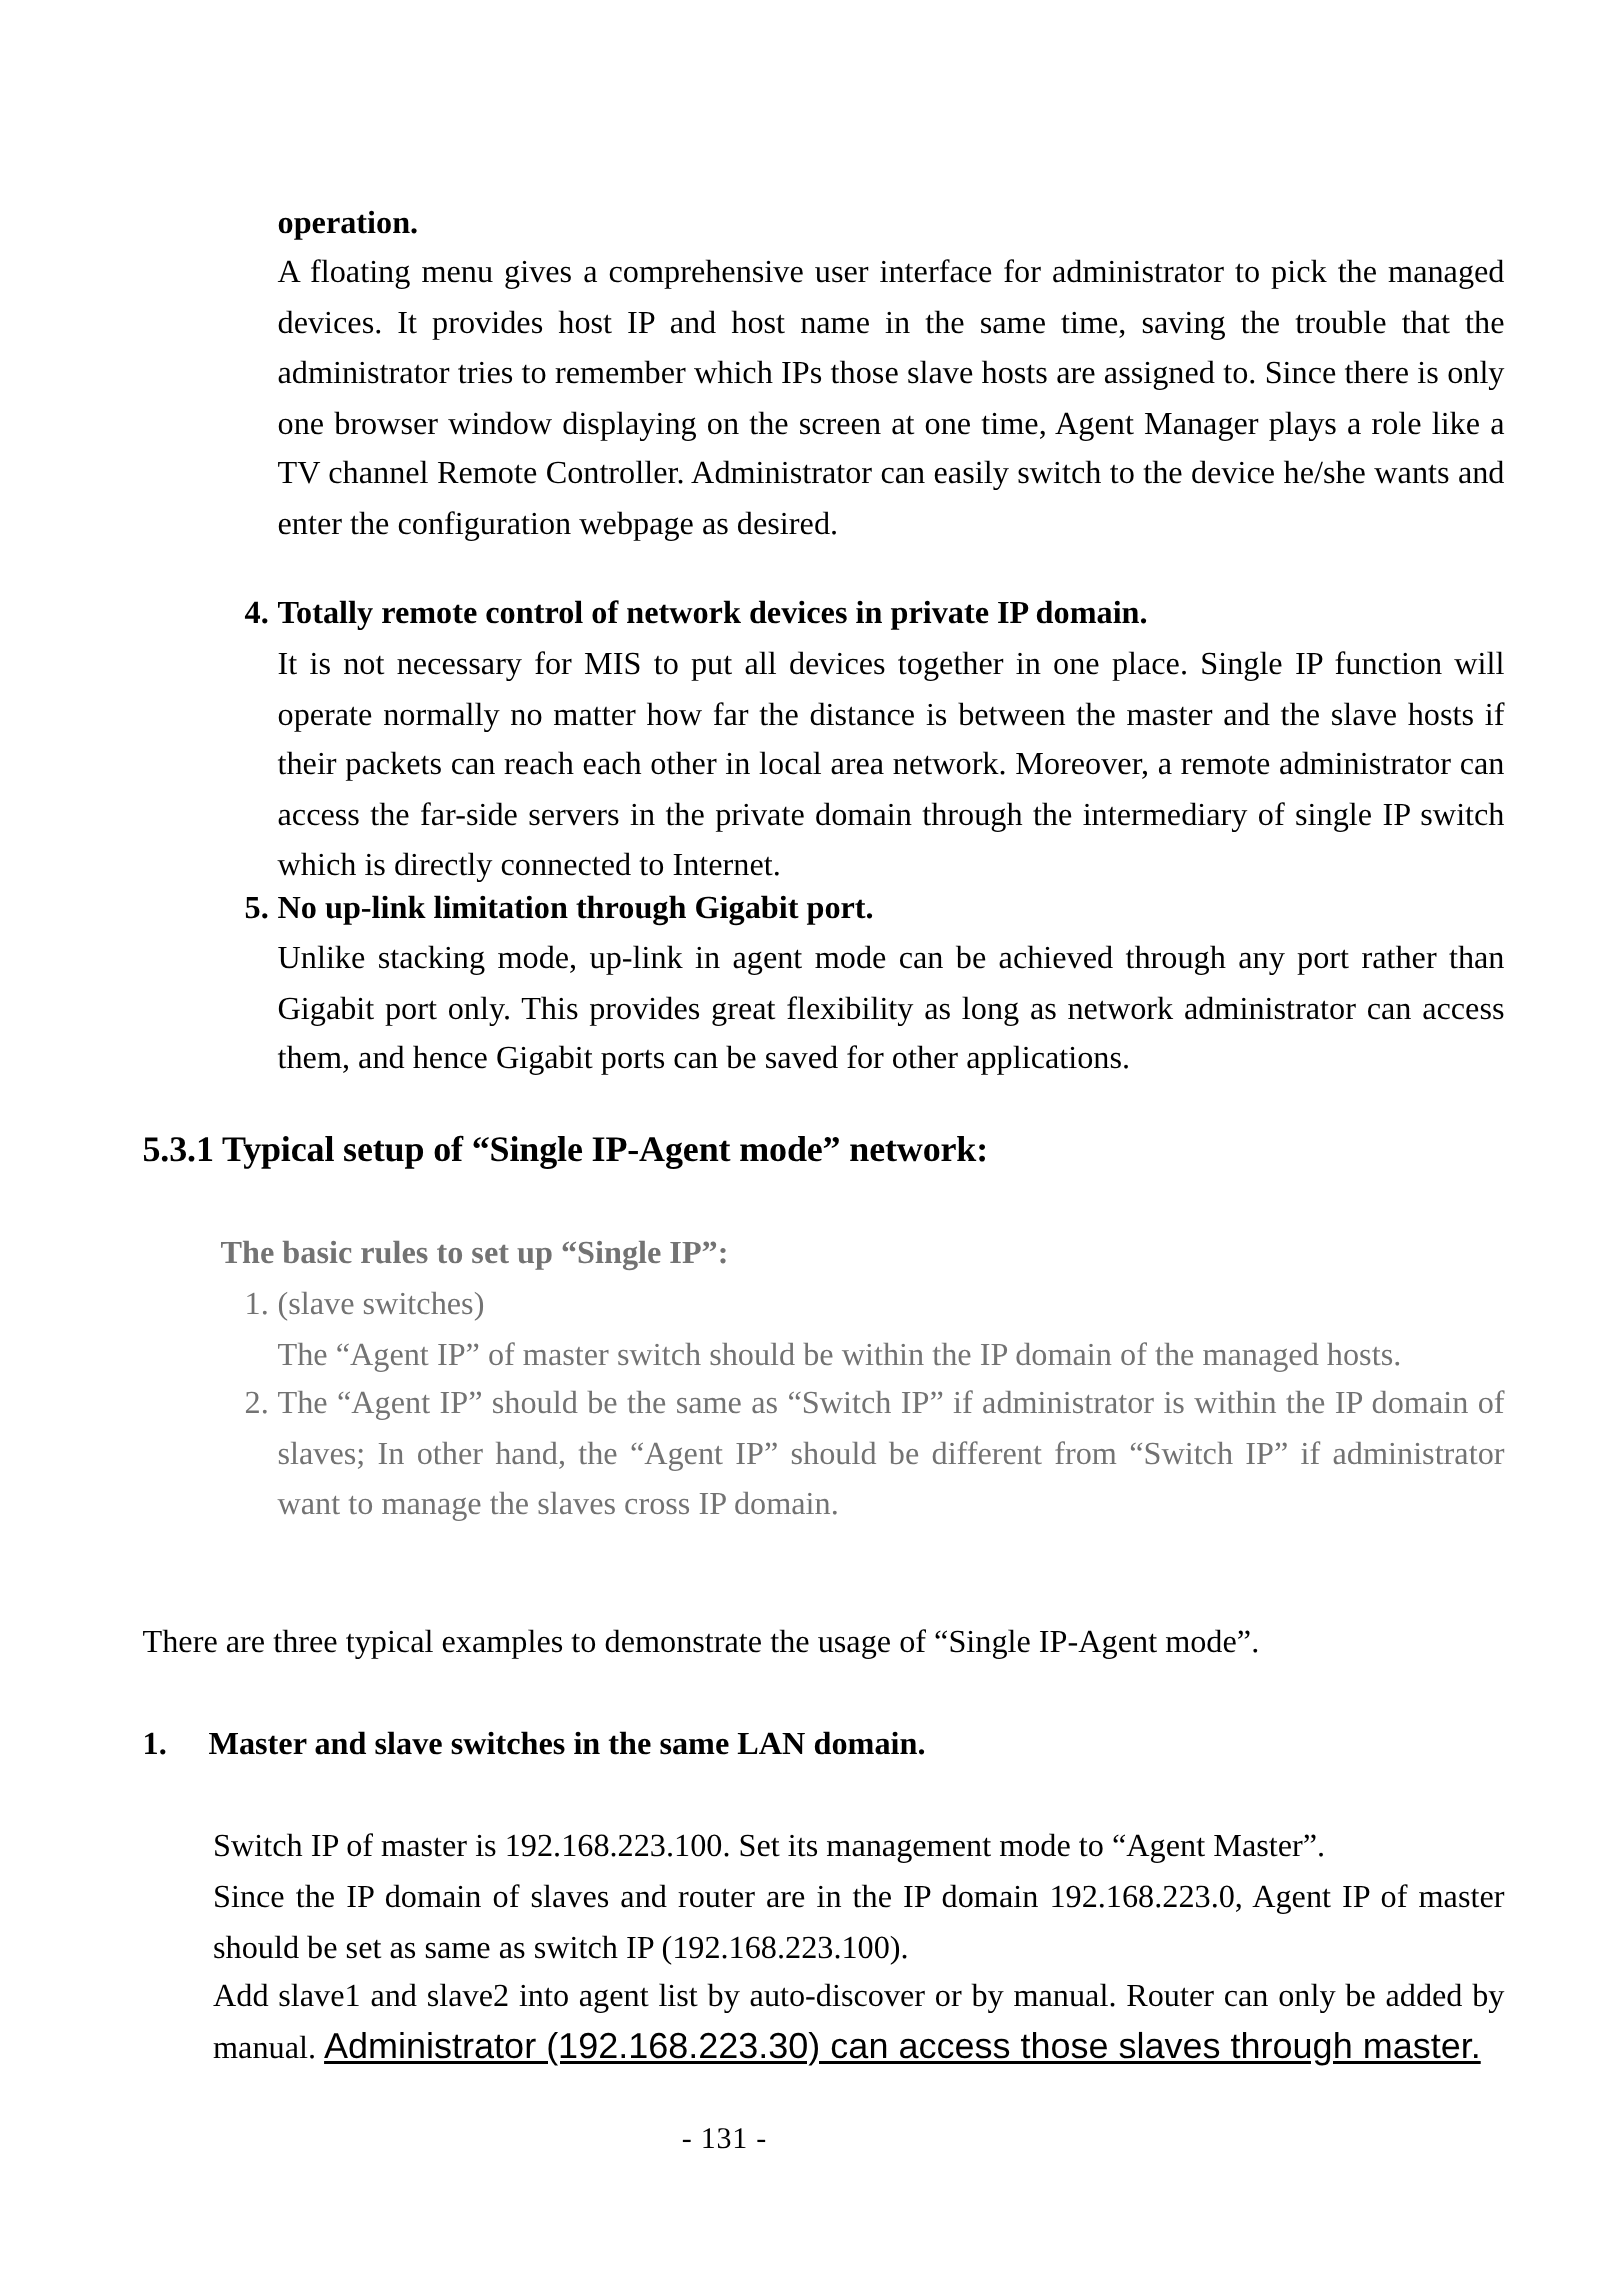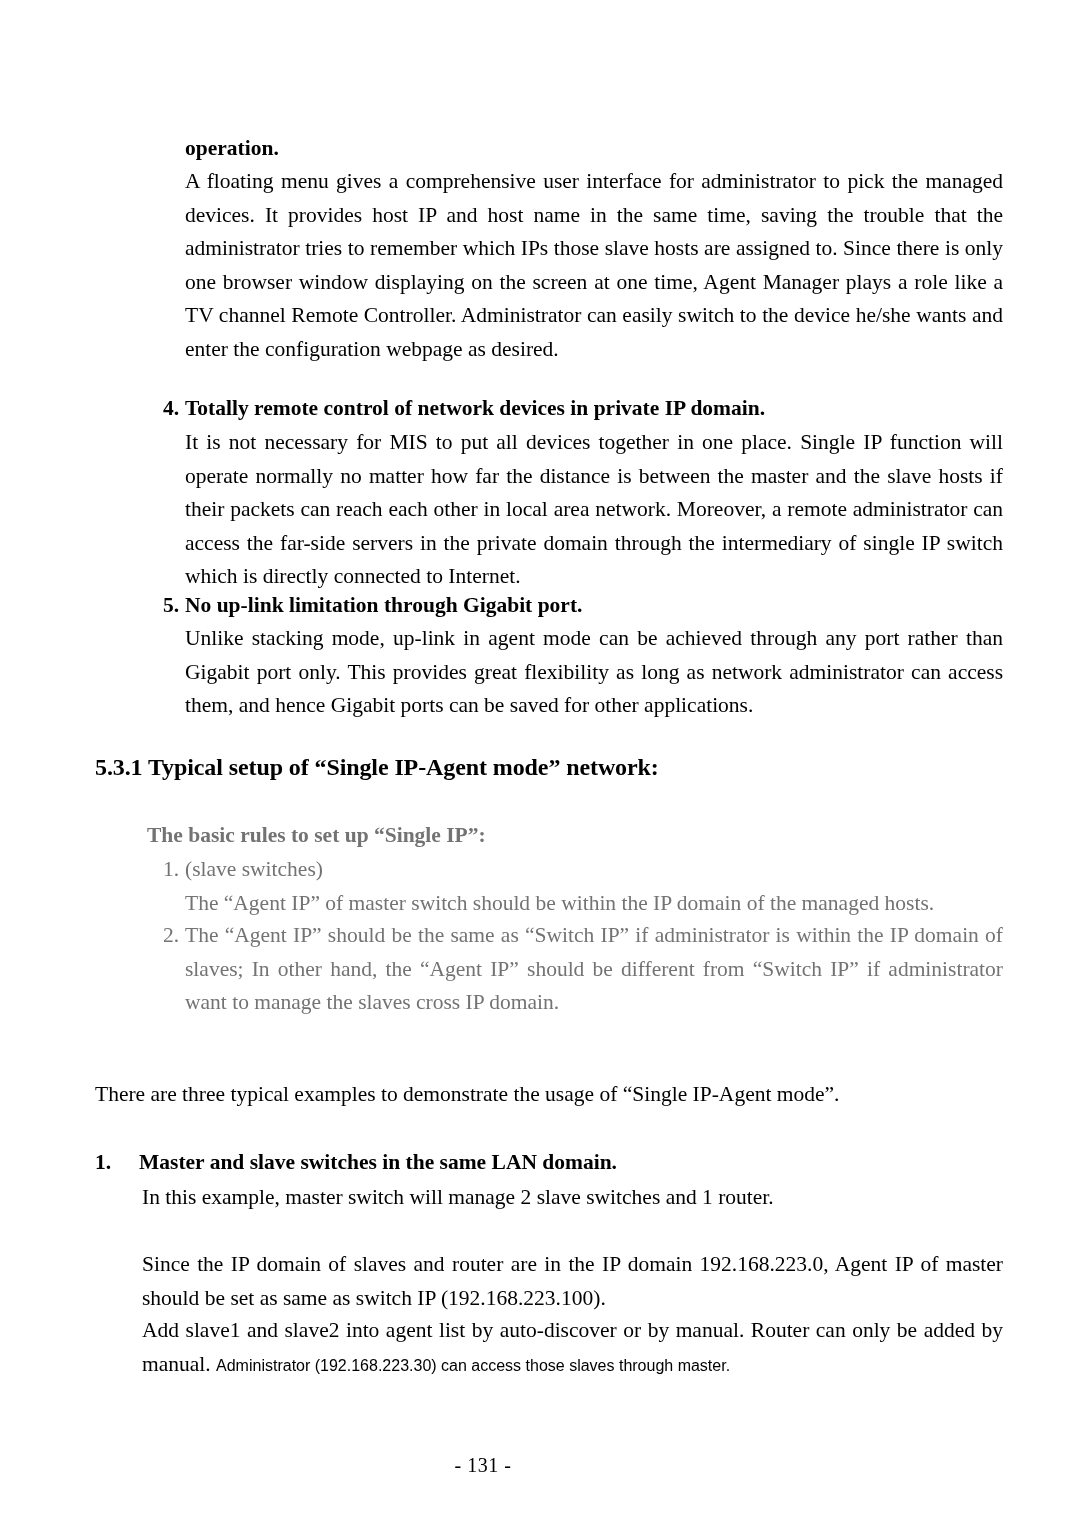--- a/index.html
+++ b/index.html
@@ -83,21 +83,20 @@
 
   
   .footer {
     position: absolute;
     left: 0;
     width: 966px;
     text-align: center;
     font-family: "Liberation Serif", "DejaVu Serif", serif;
     font-size: 20px;
     letter-spacing: 0.5px;
-    margin-top: 39px;
   }
 </style>
 </head>
 <body>
 
 <div class="page">
 
   <div class="blk serif bold col-body nojust" style="top:132px;">operation.</div>
 
   <div class="blk serif col-body" style="top:165px;">A floating menu gives a comprehensive user interface for administrator to pick the managed devices. It provides host IP and host name in the same time, saving the trouble that the administrator tries to remember which IPs those slave hosts are assigned to. Since there is only one browser window displaying on the screen at one time, Agent Manager plays a role like a TV channel Remote Controller. Administrator can easily switch to the device he/she wants and enter the configuration webpage as desired.</div>
@@ -131,22 +130,22 @@
     <span class="txt" style="padding-left:22px; display:block;">The “Agent IP” should be the same as “Switch IP” if administrator is within the IP domain of slaves; In other hand, the “Agent IP” should be different from “Switch IP” if administrator want to manage the slaves cross IP domain.</span>
   </div>
 
   <div class="blk serif col-full nojust" style="top:1078px;">There are three typical examples to demonstrate the usage of “Single IP-Agent mode”.</div>
 
   <div class="li serif bold" style="left:95px; width:908px; top:1146px;">
     <span class="num">1.</span>
     <span class="txt nojust" style="padding-left:44px; display:block;">Master and slave switches in the same LAN domain.</span>
   </div>
 
-  <div class="blk serif col-body nojust" style="top:1181px; left:142px; width:861px;">In this example, master switch will manage 2 slave switches and 1 router.</div>
 
+  <div class="blk serif nojust" style="top:1214px; left:142px; width:861px;">Switch IP of master is 192.168.223.100. Set its management mode to “Agent Master”.</div>
 
   <div class="blk serif" style="top:1248px; left:142px; width:861px;">Since the IP domain of slaves and router are in the IP domain 192.168.223.0, Agent IP of master should be set as same as switch IP (192.168.223.100).</div>
 
-  <div class="blk serif" style="top:1314px; left:142px; width:861px;"><span>Add slave1 and slave2 into agent list by auto-discover or by manual. Router can only be added by manual. </span><span class="sans" style="font-size:16px;">Administrator (192.168.223.30) can access those slaves through master.</span></div>
+  <div class="blk serif" style="top:1314px; left:142px; width:861px;"><span>Add slave1 and slave2 into agent list by auto-discover or by manual. Router can only be added by manual. </span><span class="sans" style="font-size:24px;text-decoration:underline;">Administrator (192.168.223.30) can access those slaves through master.</span></div>
 
   <div class="footer" style="top:1415px;">- 131 -</div>
 
 </div>
 
 </body></html>

